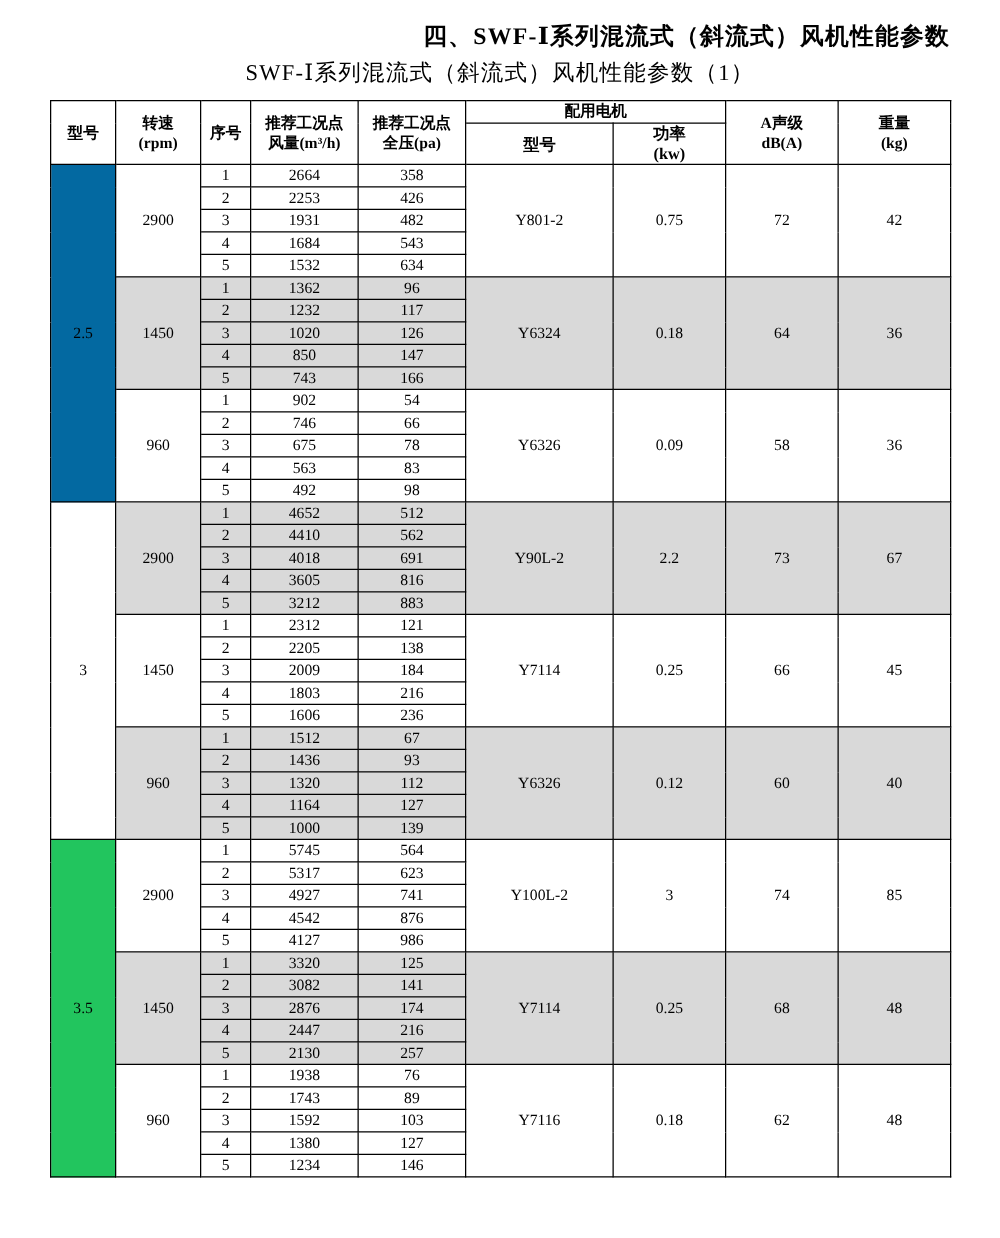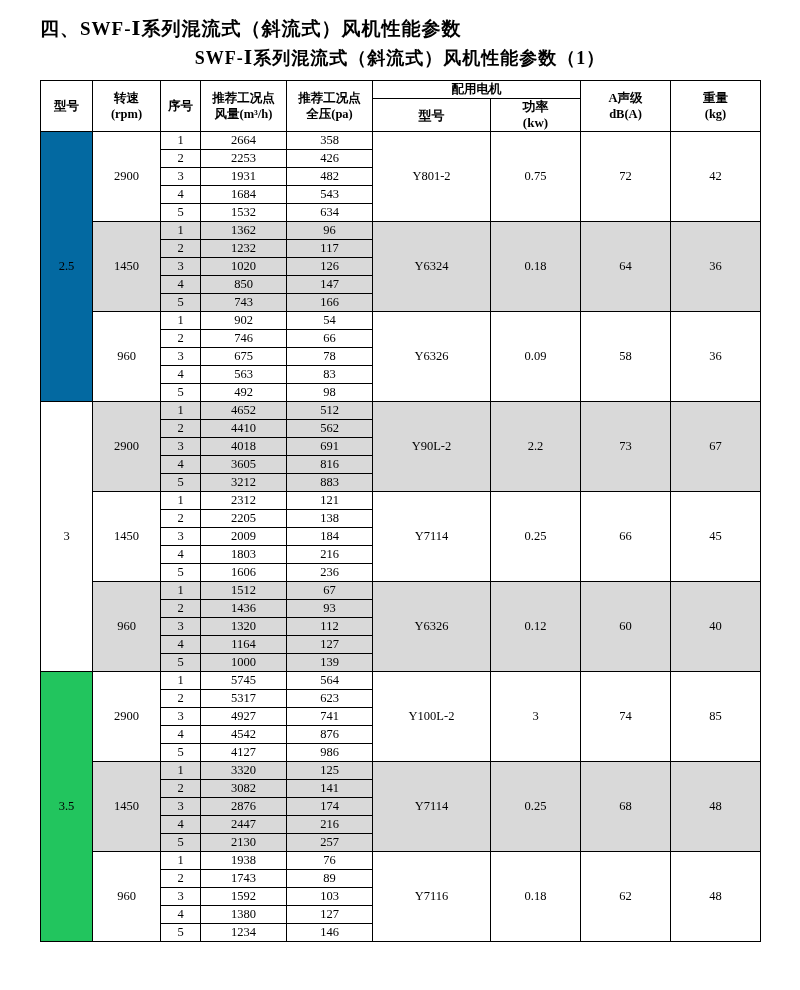--- a/index.html
+++ b/index.html
@@ -15,31 +15,31 @@
     overflow: hidden;
   }
   .page {
     width: 800px;
     height: 990px;
     position: relative;
     box-sizing: border-box;
     padding: 10px 40px 0 40px;
   }
   .heading-1 {
-    text-align: left;
+    text-align: right;
     font-size: 19px;
     font-weight: bold;
     letter-spacing: 1px;
     margin: 6px 0 4px 0;
     font-family: "Liberation Serif", "DejaVu Serif", serif;
   }
   .heading-2 {
     text-align: center;
     font-size: 18px;
-    font-weight: bold;
+    font-weight: normal;
     letter-spacing: 1px;
     margin: 0 0 10px 0;
     font-family: "Liberation Serif", "DejaVu Serif", serif;
   }
   table.param-table {
     border-collapse: collapse;
     width: 720px;
     margin: 0 auto;
     table-layout: fixed;
   }

